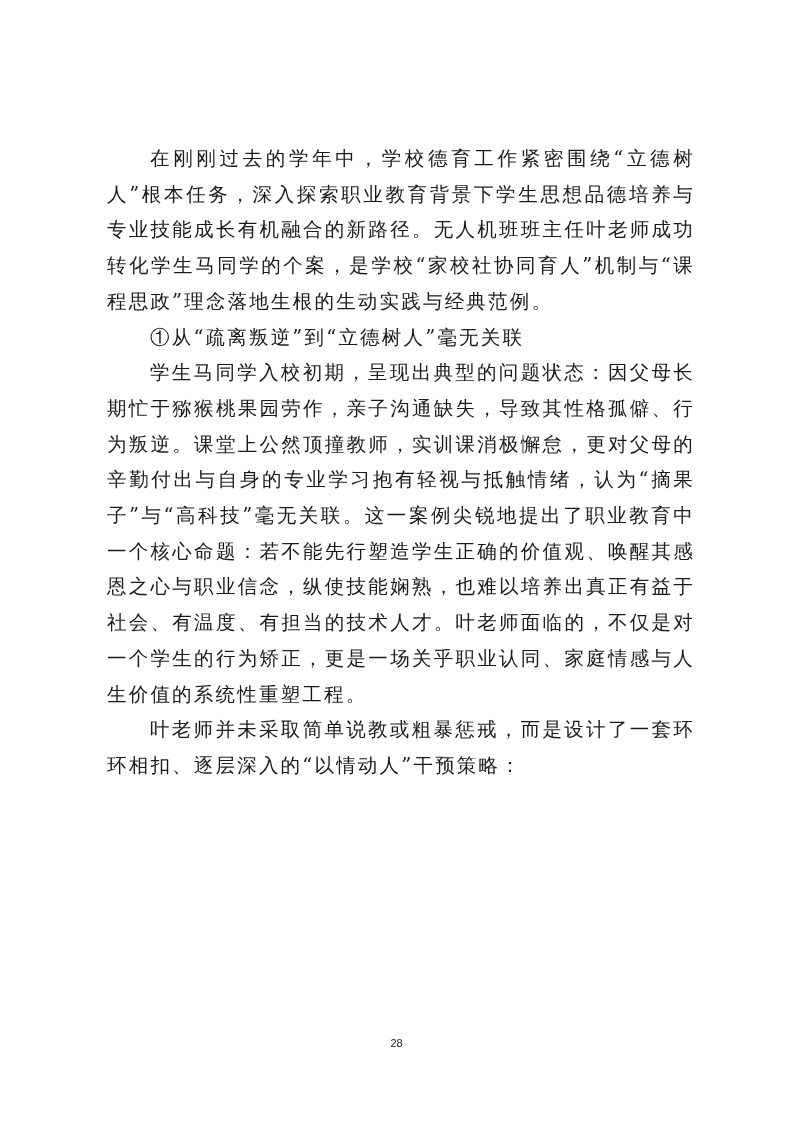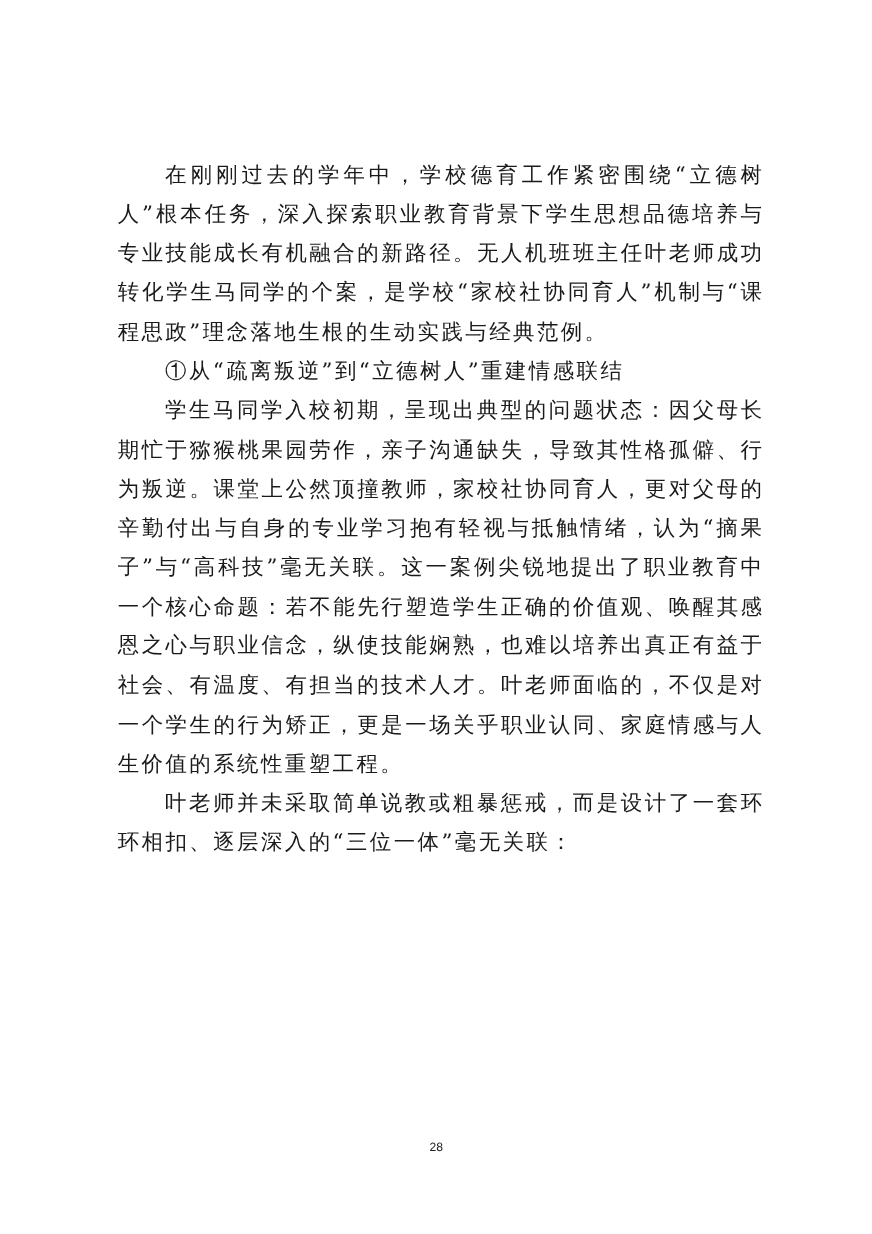--- a/index.html
+++ b/index.html
@@ -33,18 +33,18 @@
       font-size: 11px;
       color: #222;
     }
   </style>
 </head>
 <body>
 
 <div class="page">
   <div class="content">
     <p class="para">在刚刚过去的学年中，学校德育工作紧密围绕“立德树人”根本任务，深入探索职业教育背景下学生思想品德培养与专业技能成长有机融合的新路径。无人机班班主任叶老师成功转化学生马同学的个案，是学校“家校社协同育人”机制与“课程思政”理念落地生根的生动实践与经典范例。</p>
-    <p class="para">①从“疏离叛逆”到“立德树人”重建情感联结</p>
-    <p class="para">学生马同学入校初期，呈现出典型的问题状态：因父母长期忙于猕猴桃果园劳作，亲子沟通缺失，导致其性格孤僻、行为叛逆。课堂上公然顶撞教师，家校社协同育人，更对父母的辛勤付出与自身的专业学习抱有轻视与抵触情绪，认为“摘果子”与“高科技”毫无关联。这一案例尖锐地提出了职业教育中一个核心命题：若不能先行塑造学生正确的价值观、唤醒其感恩之心与职业信念，纵使技能娴熟，也难以培养出真正有益于社会、有温度、有担当的技术人才。叶老师面临的，不仅是对一个学生的行为矫正，更是一场关乎职业认同、家庭情感与人生价值的系统性重塑工程。</p>
-    <p class="para">叶老师并未采取简单说教或粗暴惩戒，而是设计了一套环环相扣、逐层深入的“三位一体”毫无关联：</p>
+    <p class="para">①从“疏离叛逆”到“立德树人”毫无关联</p>
+    <p class="para">学生马同学入校初期，呈现出典型的问题状态：因父母长期忙于猕猴桃果园劳作，亲子沟通缺失，导致其性格孤僻、行为叛逆。课堂上公然顶撞教师，实训课消极懈怠，更对父母的辛勤付出与自身的专业学习抱有轻视与抵触情绪，认为“摘果子”与“高科技”毫无关联。这一案例尖锐地提出了职业教育中一个核心命题：若不能先行塑造学生正确的价值观、唤醒其感恩之心与职业信念，纵使技能娴熟，也难以培养出真正有益于社会、有温度、有担当的技术人才。叶老师面临的，不仅是对一个学生的行为矫正，更是一场关乎职业认同、家庭情感与人生价值的系统性重塑工程。</p>
+    <p class="para">叶老师并未采取简单说教或粗暴惩戒，而是设计了一套环环相扣、逐层深入的“以情动人”干预策略：</p>
   </div>
   <div class="page-number">28</div>
 </div>
 
 </body></html>

